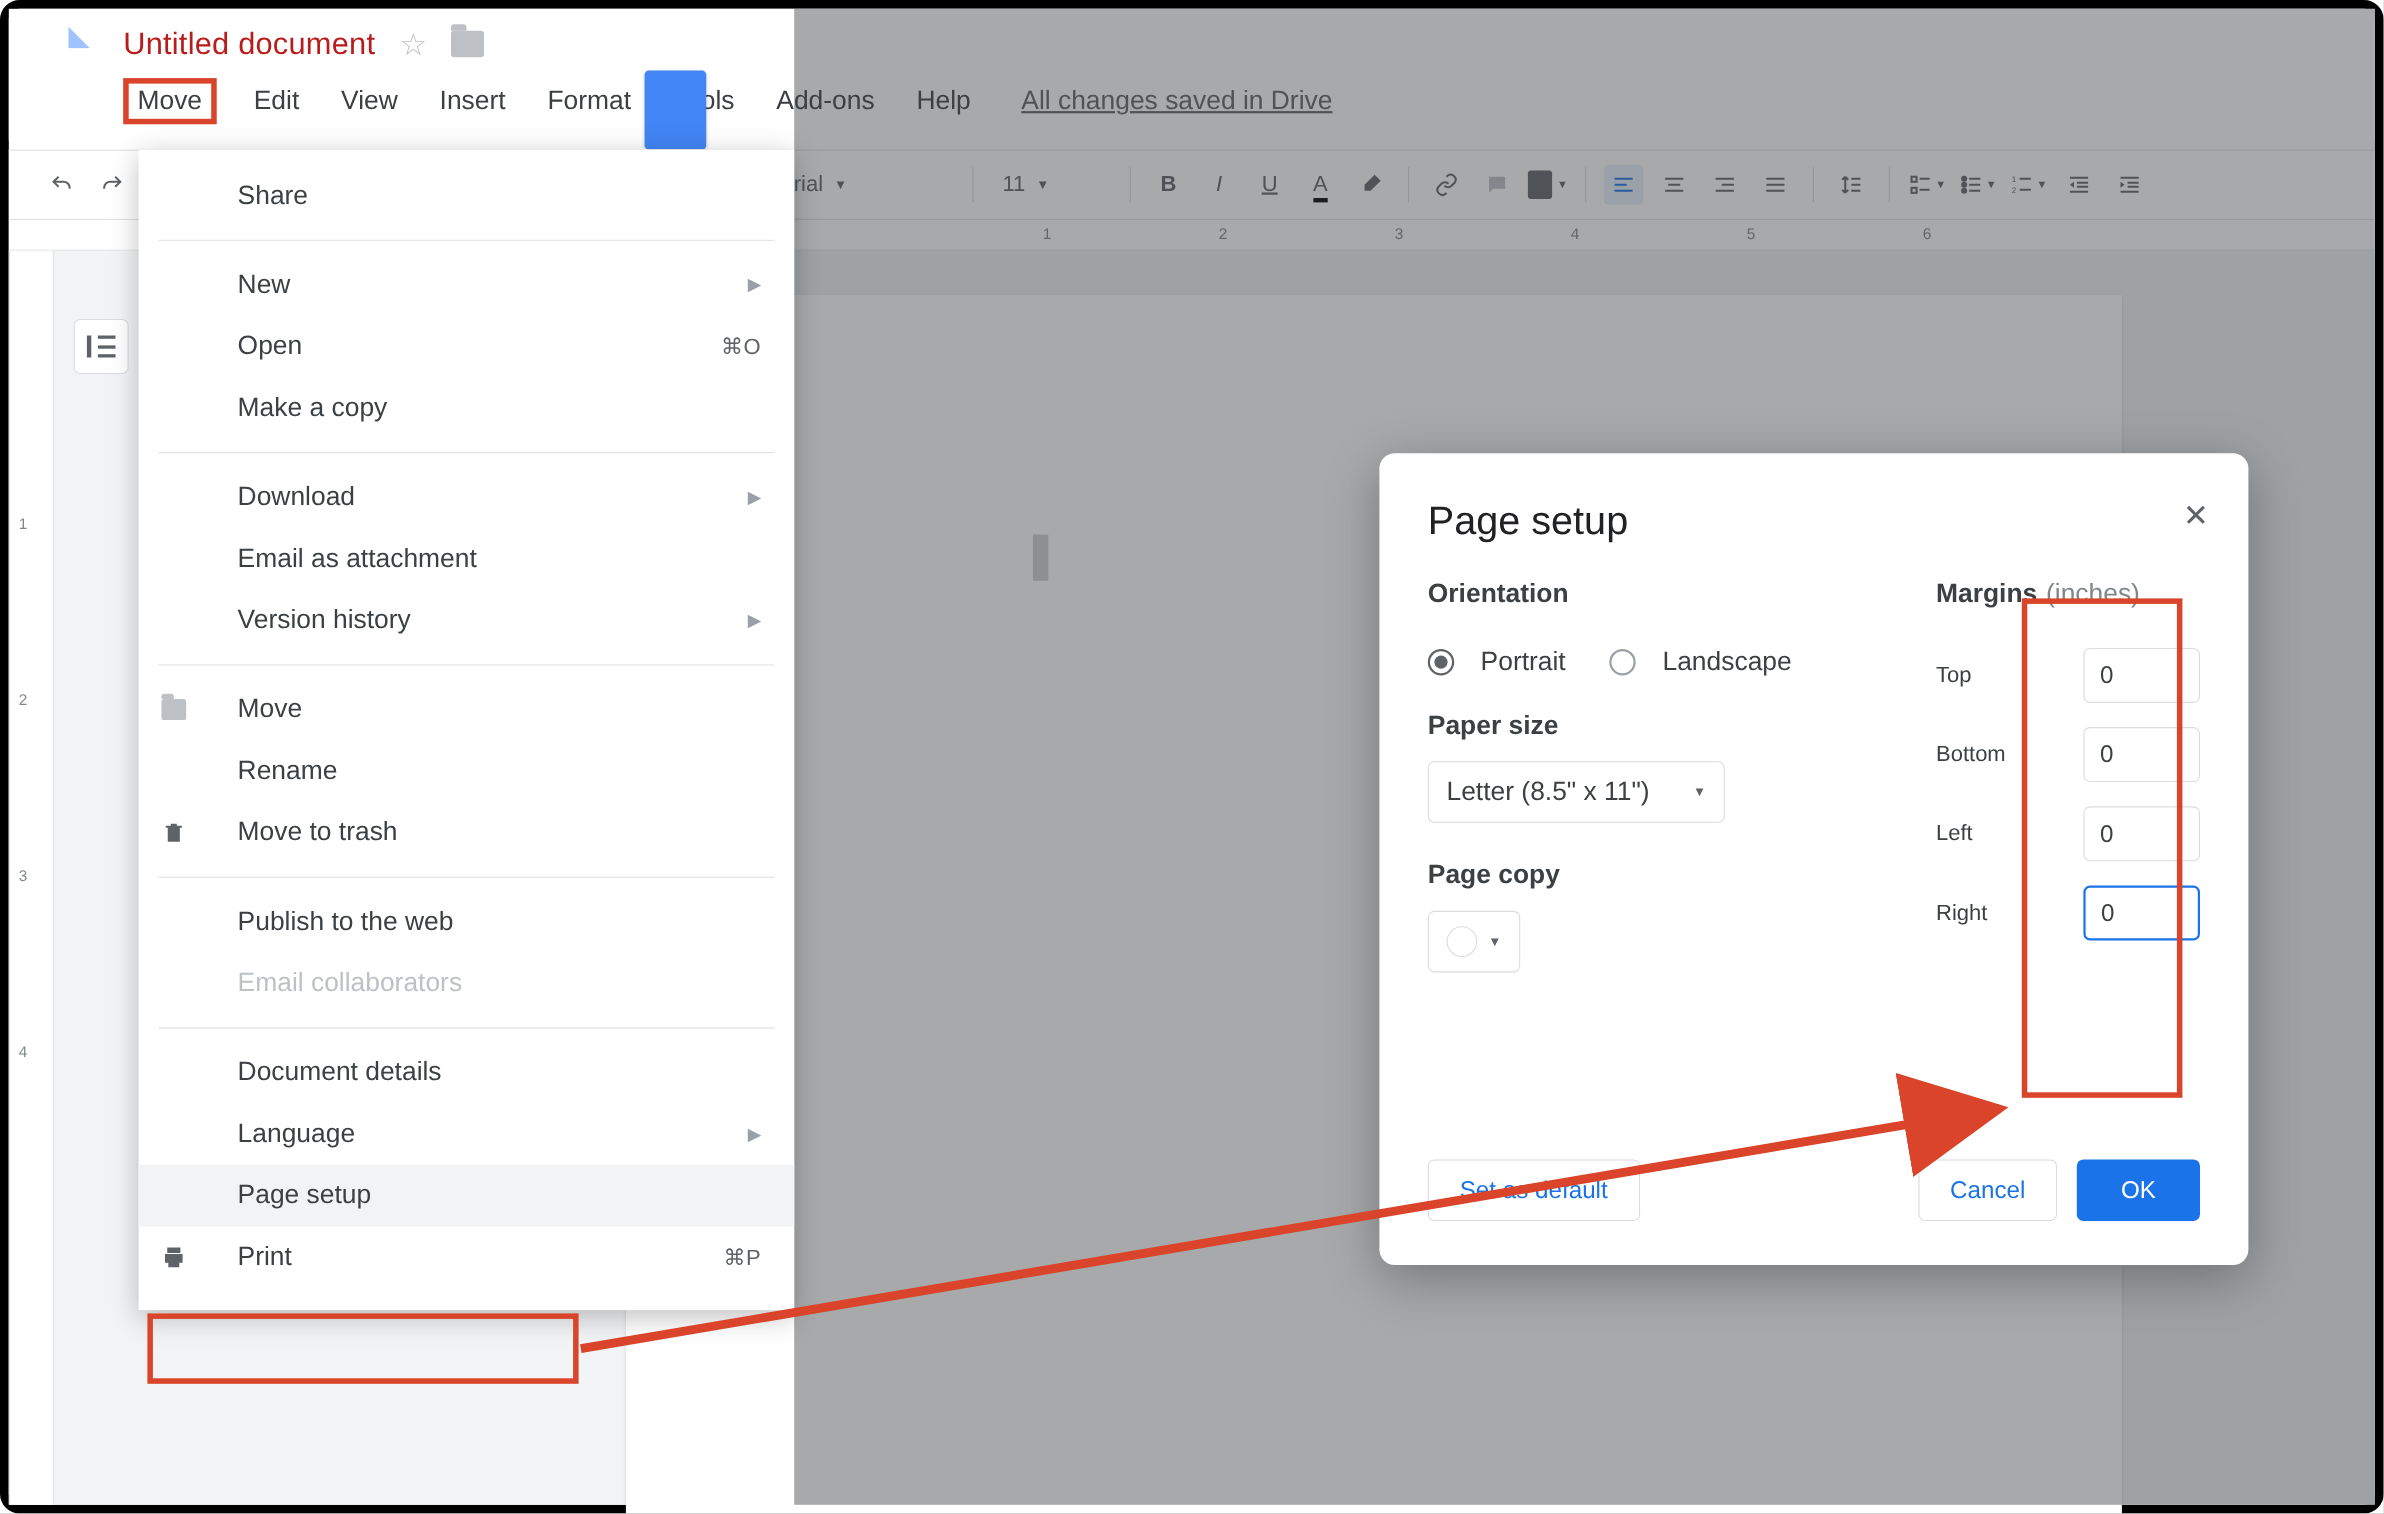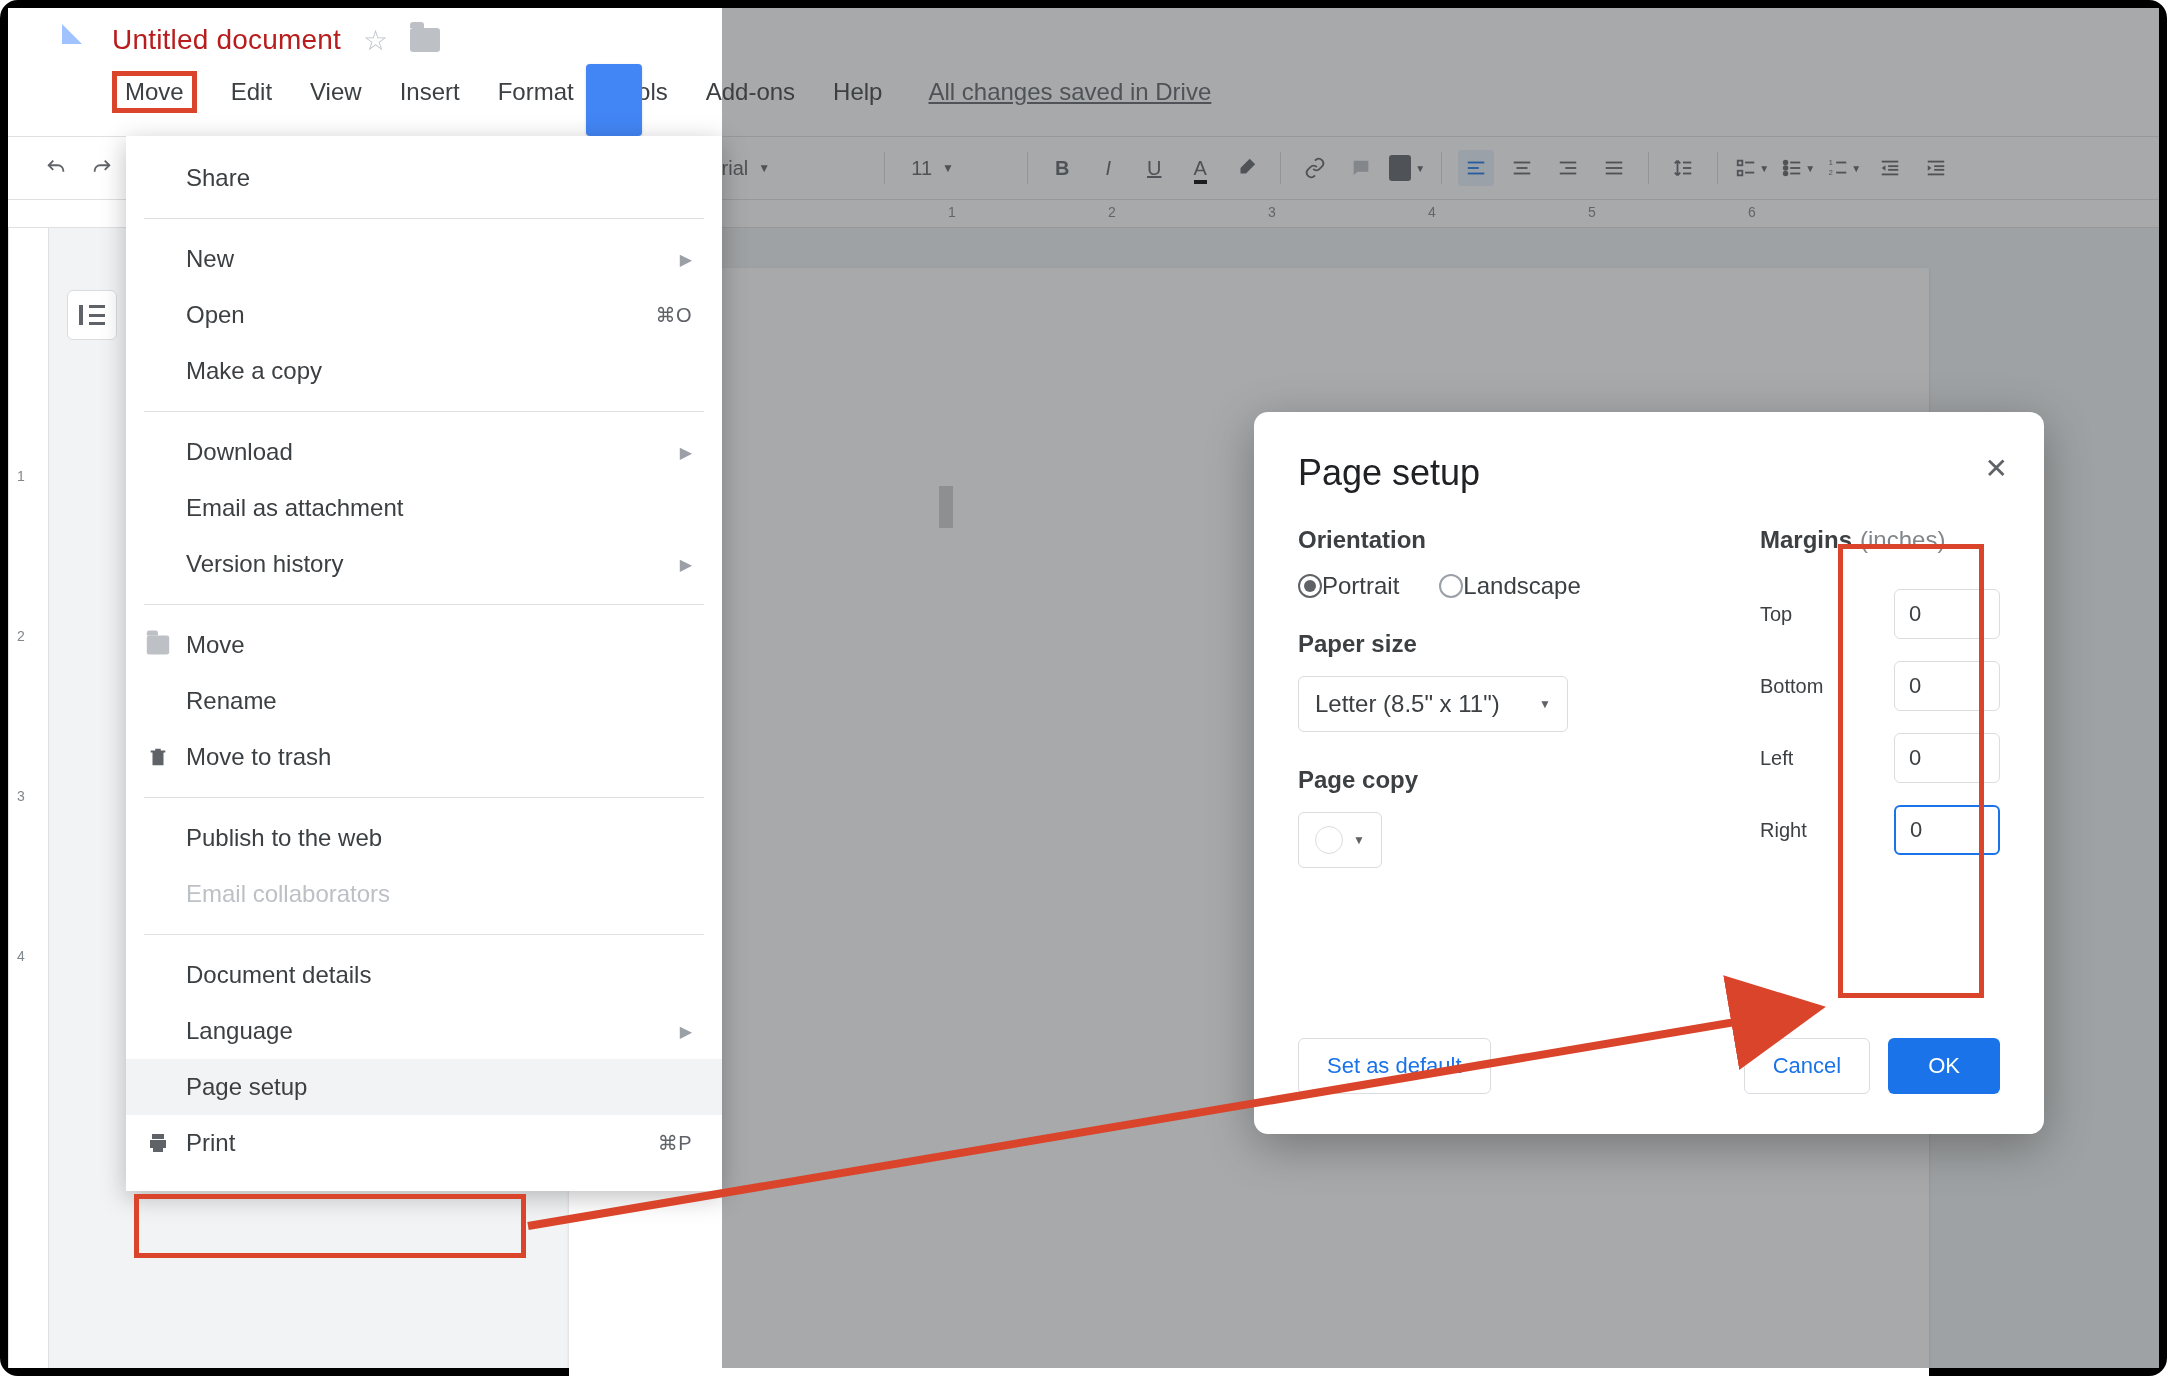--- a/index.html
+++ b/index.html
@@ -186,21 +186,21 @@
     z-index: 50;
     font-size: 24px;
     color: #3c4043;
   }
   .file-menu .row {
     display: flex; align-items: center;
     height: 56px;
     padding: 0 30px 0 60px;
     position: relative;
   }
-  .file-menu .row .label { flex: 1; }
+  .file-menu .row .label { flex: 1; margin-left: 30px; }
   .file-menu .row .shortcut { color:#5f6368; font-size: 20px; letter-spacing: .5px; }
   .file-menu .row .submenu-caret { color:#9aa0a6; font-size: 16px; }
   .file-menu .row .lead-icon {
     position:absolute; left:18px; width:28px; height:28px;
     display:flex; align-items:center; justify-content:center;
     color:#5f6368;
   }
   .file-menu hr {
     border: none; border-top: 1px solid #e0e0e0;
     margin: 12px 18px;
@@ -243,21 +243,21 @@
   .dialog .radio-row { display:flex; gap: 40px; margin-bottom: 30px; align-items:center; }
   .radio {
     width: 24px; height: 24px; border-radius: 50%;
     border: 2px solid #9aa0a6; display:inline-flex;
     align-items:center; justify-content:center;
   }
   .radio.checked { border-color: #5f6368; }
   .radio.checked::after {
     content:""; width: 12px; height: 12px; border-radius:50%; background:#5f6368;
   }
-  .radio-item { display:flex; align-items:center; gap:0; }
+  .radio-item { display:flex; align-items:center; gap:24px;margin-top:16px; }
   .select {
     height: 56px; border:1px solid #dadce0; border-radius:6px;
     display:flex; align-items:center; padding:0 16px; gap:12px;
     width: 270px; justify-content: space-between;
   }
   .select .caret { font-size: 12px; color:#5f6368; }
   .color-swatch {
     width: 84px; height: 56px; border:1px solid #dadce0; border-radius:6px;
     display:flex; align-items:center; justify-content:center; gap:10px;
   }

